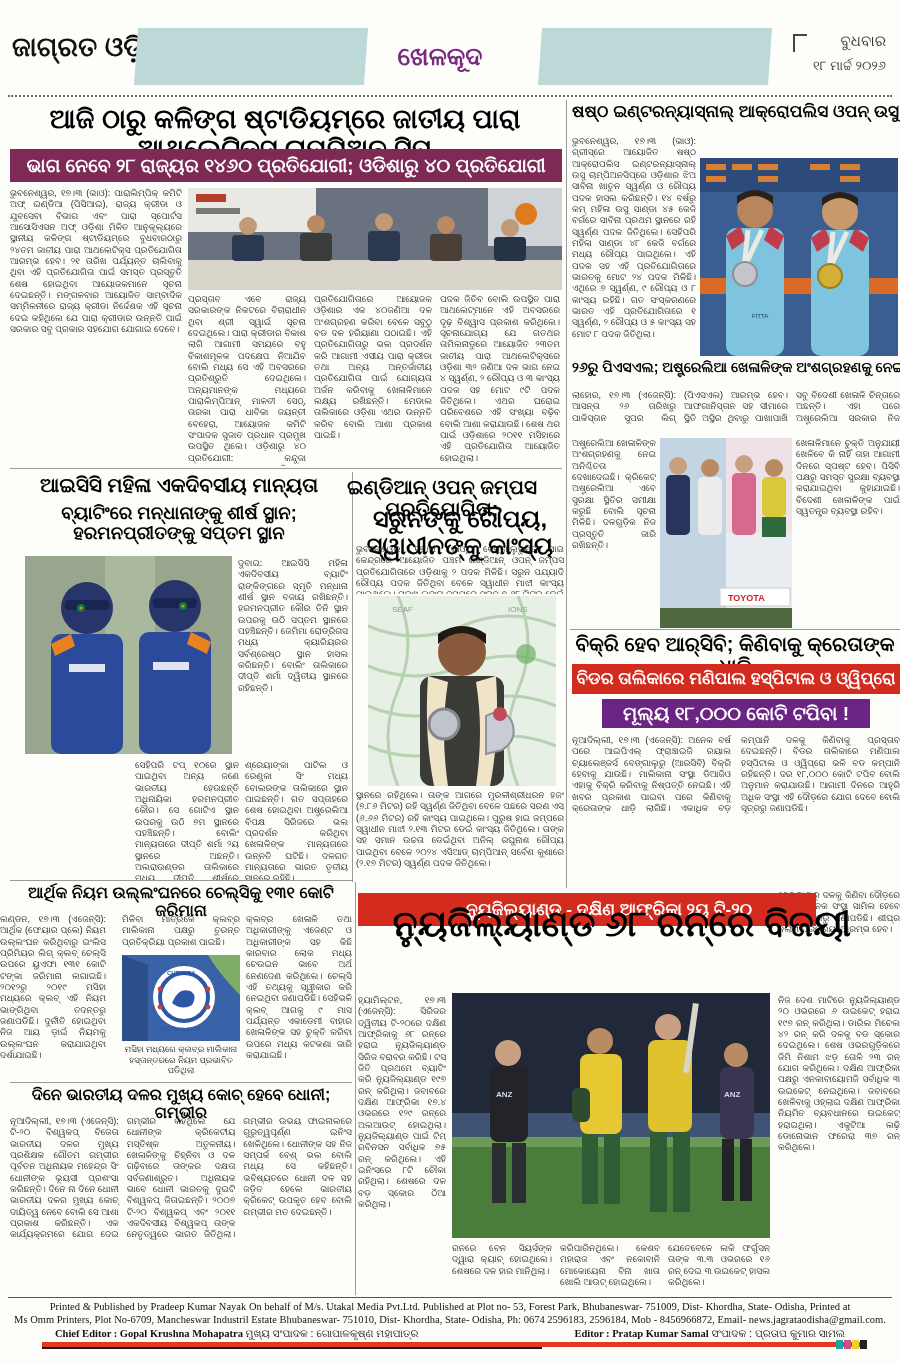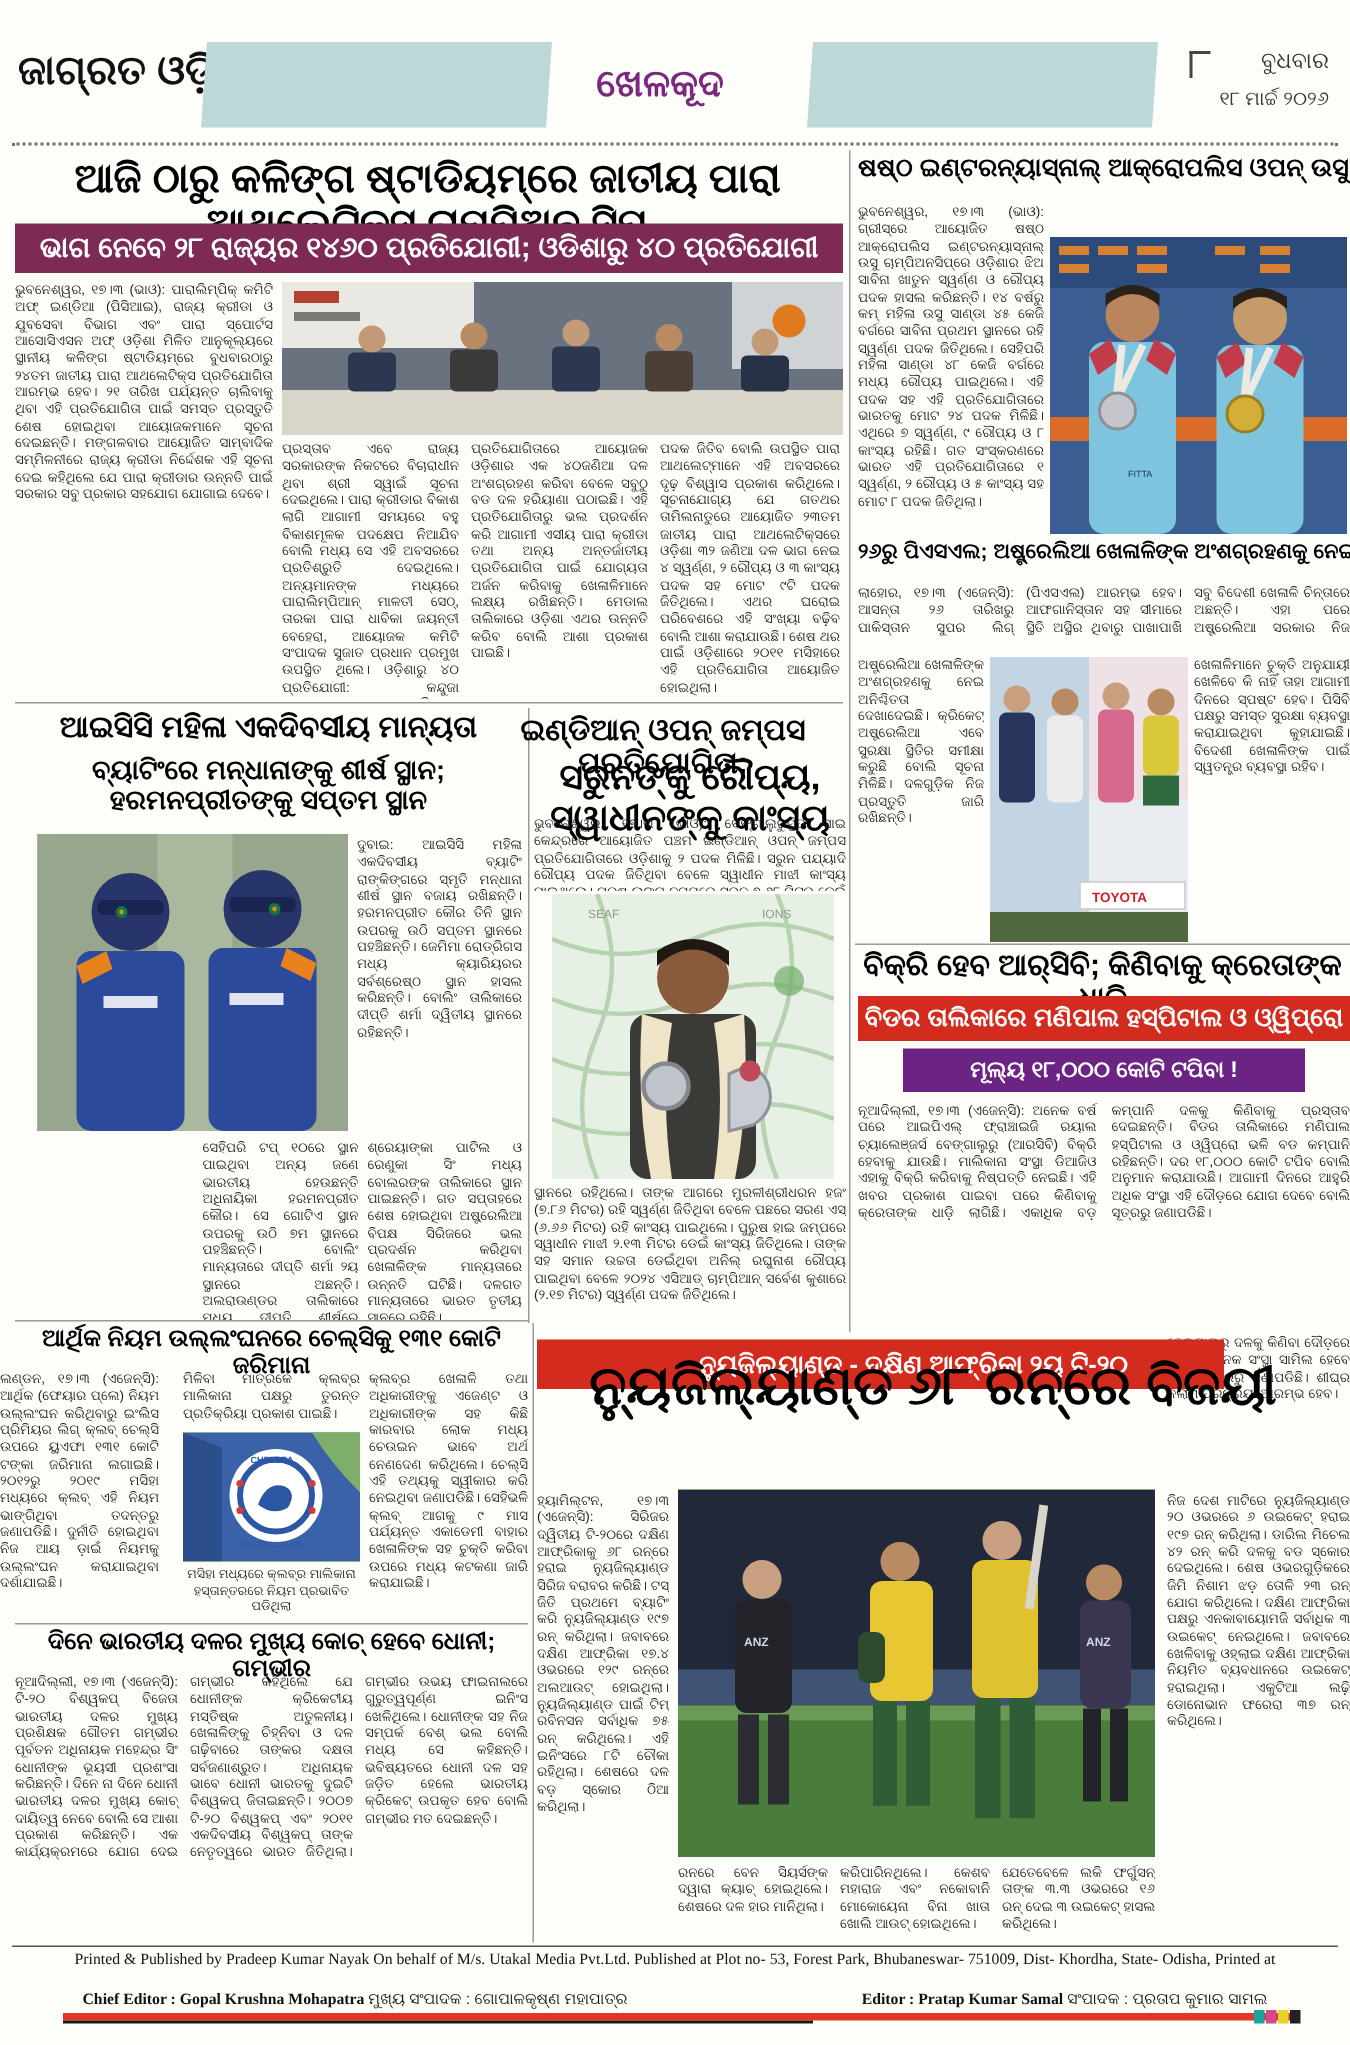--- a/index.html
+++ b/index.html
@@ -134,21 +134,21 @@
       <rect x="0" y="170" width="132" height="20" fill="#50683f"></rect>
     </svg>
   </div>
 
   <div class="abs body" style="left:796px;top:438px;width:104px;height:188px;">ଖେଳାଳିମାନେ ଚୁକ୍ତି ଅନୁଯାୟୀ ଖେଳିବେ କି ନାହିଁ ତାହା ଆଗାମୀ ଦିନରେ ସ୍ପଷ୍ଟ ହେବ। ପିସିବି ପକ୍ଷରୁ ସମସ୍ତ ସୁରକ୍ଷା ବ୍ୟବସ୍ଥା କରାଯାଇଥିବା କୁହାଯାଇଛି। ବିଦେଶୀ ଖେଳାଳିଙ୍କ ପାଇଁ ସ୍ୱତନ୍ତ୍ର ବ୍ୟବସ୍ଥା ରହିବ।</div>
 
   <div class="abs rule-h" style="left:570px;top:629px;width:330px;"></div>
 
   <div class="abs hl center" style="left:570px;top:633px;width:330px;font-size:20px;">ବିକ୍ରି ହେବ ଆର୍‌ସିବି; କିଣିବାକୁ କ୍ରେତାଙ୍କ ଧାଡି</div>
   <div class="abs banner" style="left:572px;top:664px;width:328px;height:30px;line-height:30px;font-size:17px;background:#d32b1e;">ବିଡର ତାଲିକାରେ ମଣିପାଲ ହସ୍ପିଟାଲ ଓ ଓ୍ୱିପ୍ରୋ</div>
-  <div class="abs banner" style="left:602px;top:699px;width:268px;height:29px;line-height:29px;font-size:15px;background:#6b2384;">ମୂଲ୍ୟ ୧୮,୦୦୦ କୋଟି ଟପିବା !</div>
+  <div class="abs banner" style="left:602px;top:699px;width:268px;height:29px;line-height:29px;font-size:19px;background:#6b2384;">ମୂଲ୍ୟ ୧୮,୦୦୦ କୋଟି ଟପିବା !</div>
   <div class="abs body cols2" style="left:572px;top:735px;width:328px;height:150px;">ନୂଆଦିଲ୍ଲୀ, ୧୭।୩ (ଏଜେନ୍ସି): ଅନେକ ବର୍ଷ ପରେ ଆଇପିଏଲ୍ ଫ୍ରାଞ୍ଚାଇଜି ରୟାଲ ଚ୍ୟାଲେଞ୍ଜର୍ସ ବେଙ୍ଗାଲୁରୁ (ଆରସିବି) ବିକ୍ରି ହେବାକୁ ଯାଉଛି। ମାଲିକାନା ସଂସ୍ଥା ଡିଆଜିଓ ଏହାକୁ ବିକ୍ରି କରିବାକୁ ନିଷ୍ପତ୍ତି ନେଇଛି। ଏହି ଖବର ପ୍ରକାଶ ପାଇବା ପରେ କିଣିବାକୁ କ୍ରେତାଙ୍କ ଧାଡ଼ି ଲାଗିଛି। ଏକାଧିକ ବଡ଼ କମ୍ପାନି ଦଳକୁ କିଣିବାକୁ ପ୍ରସ୍ତାବ ଦେଇଛନ୍ତି। ବିଡର ତାଲିକାରେ ମଣିପାଲ ହସ୍ପିଟାଲ ଓ ଓ୍ୱିପ୍ରୋ ଭଳି ବଡ କମ୍ପାନି ରହିଛନ୍ତି। ଦର ୧୮,୦୦୦ କୋଟି ଟପିବ ବୋଲି ଅନୁମାନ କରାଯାଉଛି। ଆଗାମୀ ଦିନରେ ଆହୁରି ଅଧିକ ସଂସ୍ଥା ଏହି ଦୌଡ଼ରେ ଯୋଗ ଦେବେ ବୋଲି ସୂତ୍ରରୁ ଜଣାପଡିଛି।</div>
   <div class="abs body" style="left:778px;top:890px;width:122px;height:96px;">ବେଙ୍ଗାଲୁରୁ ଦଳକୁ କିଣିବା ଦୌଡ଼ରେ ଆହୁରି ଅନେକ ସଂସ୍ଥା ସାମିଲ ହେବେ ବୋଲି ସୂତ୍ରରୁ ଜଣାପଡିଛି। ଶୀଘ୍ର ନିଲାମ ପ୍ରକ୍ରିୟା ଆରମ୍ଭ ହେବ।</div>
 
   <div class="abs hl center" style="left:10px;top:474px;width:338px;font-size:20px;">ଆଇସିସି ମହିଳା ଏକଦିବସୀୟ ମାନ୍ୟତା</div>
   <div class="abs hl center" style="left:10px;top:503px;width:338px;font-size:18px;">ବ୍ୟାଟିଂରେ ମନ୍ଧାନାଙ୍କୁ ଶୀର୍ଷ ସ୍ଥାନ; ହରମନପ୍ରୀତଙ୍କୁ ସପ୍ତମ ସ୍ଥାନ</div>
 
   <div class="abs photo" style="left:25px;top:556px;width:207px;height:198px;">
     <svg width="207" height="198" viewBox="0 0 207 198">
       <rect width="207" height="198" fill="#97a68c"></rect>
       <rect x="80" y="0" width="50" height="198" fill="#aab89e"></rect>
@@ -288,20 +288,21 @@
   </div>
 
   <div class="abs body" style="left:778px;top:995px;width:122px;height:298px;">ନିଜ ଦେଶ ମାଟିରେ ନ୍ୟୁଜିଲ୍ୟାଣ୍ଡ ୨୦ ଓଭରରେ ୬ ଉଇକେଟ୍ ହରାଇ ୧୯୭ ରନ୍ କରିଥିଲା। ଡାରିଲ ମିଚେଲ ୪୨ ରନ୍ କରି ଦଳକୁ ବଡ ସ୍କୋର ଦେଇଥିଲେ। ଶେଷ ଓଭରଗୁଡ଼ିକରେ ଜିମି ନିଶାମ ଝଡ଼ ତୋଳି ୨୩ ରନ୍ ଯୋଗ କରିଥିଲେ। ଦକ୍ଷିଣ ଆଫ୍ରିକା ପକ୍ଷରୁ ଏନକାବାୟୋମଜି ସର୍ବାଧିକ ୩ ଉଇକେଟ୍ ନେଇଥିଲେ। ଜବାବରେ ଖେଳିବାକୁ ଓହ୍ଲାଇ ଦକ୍ଷିଣ ଆଫ୍ରିକା ନିୟମିତ ବ୍ୟବଧାନରେ ଉଇକେଟ୍ ହରାଇଥିଲା। ଏକୁଟିଆ ଲଢ଼ି ଡୋନୋଭାନ ଫରେରା ୩୭ ରନ୍ କରିଥିଲେ।</div>
 
   <div class="abs body" style="left:452px;top:1243px;width:100px;height:52px;">ରନରେ ବେନ ସିୟର୍ସଙ୍କ ଦ୍ୱାରା କ୍ୟାଚ୍ ହୋଇଥିଲେ। ଶେଷରେ ଦଳ ହାର ମାନିଥିଲା।</div>
   <div class="abs body" style="left:560px;top:1243px;width:100px;height:52px;">କରିପାରିନଥିଲେ। କେଶବ ମହାରାଜ ଏବଂ ନକୋବାନି ମୋକୋୟେନା ବିନା ଖାତା ଖୋଲି ଆଉଟ୍ ହୋଇଥିଲେ।</div>
   <div class="abs body" style="left:668px;top:1243px;width:102px;height:52px;">ଯେତେବେଳେ ଲକି ଫର୍ଗୁସନ୍ ତାଙ୍କ ୩.୩ ଓଭରରେ ୧୬ ରନ୍ ଦେଇ ୩ ଉଇକେଟ୍ ହାସଲ କରିଥିଲେ।</div>
 
   <div class="abs rule-h" style="left:8px;top:1297px;width:884px;background:#555;"></div>
   <div class="abs center" style="left:10px;top:1301px;width:880px;font-size:10.5px;font-family:Liberation Serif, serif;color:#111;">Printed &amp; Published by Pradeep Kumar Nayak On behalf of M/s. Utakal Media Pvt.Ltd. Published at Plot no- 53, Forest Park, Bhubaneswar- 751009, Dist- Khordha, State- Odisha, Printed at</div>
+  <div class="abs center" style="left:10px;top:1314px;width:880px;font-size:10.5px;font-family:'Liberation Serif',serif;color:#111;">Ms Omm Printers, Plot No-6709, Mancheswar Industril Estate Bhubaneswar- 751010, Dist- Khordha, State- Odisha, Ph: 0674 2596183, 2596184, Mob - 8456966872, Email- news.jagrataodisha@gmail.com.</div>
   <div class="abs" style="left:55px;top:1327px;font-size:10.5px;font-weight:bold;font-family:'Liberation Serif',serif;color:#111;">
     <span>Chief Editor : Gopal Krushna Mohapatra</span>
     <span style="font-family:'Liberation Sans',sans-serif;font-weight:normal;">ମୁଖ୍ୟ ସଂପାଦକ : ଗୋପାଳକୃଷ୍ଣ ମହାପାତ୍ର</span>
   </div>
   <div class="abs" style="right:55px;top:1327px;font-size:10.5px;font-weight:bold;font-family:'Liberation Serif',serif;color:#111;">
     <span>Editor : Pratap Kumar Samal</span>
     <span style="font-family:'Liberation Sans',sans-serif;font-weight:normal;">ସଂପାଦକ : ପ୍ରତାପ କୁମାର ସାମଲ</span>
   </div>
   <div class="abs" style="left:42px;top:1342px;width:818px;height:5px;background:#e23727;"></div>
   <div class="abs" style="left:42px;top:1347px;width:500px;height:2px;background:#1a1a1a;"></div>

